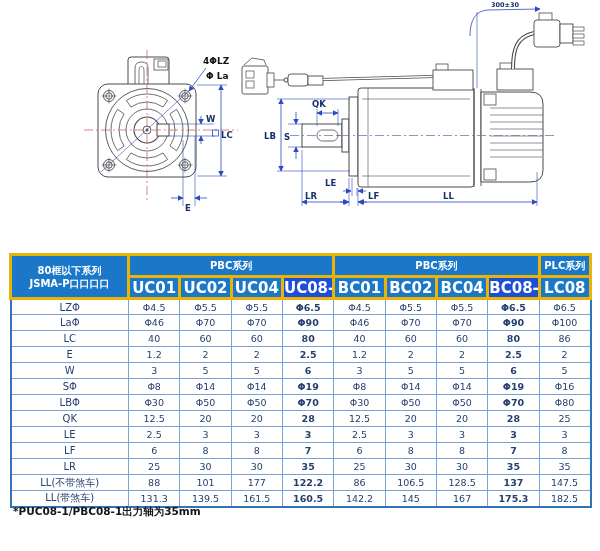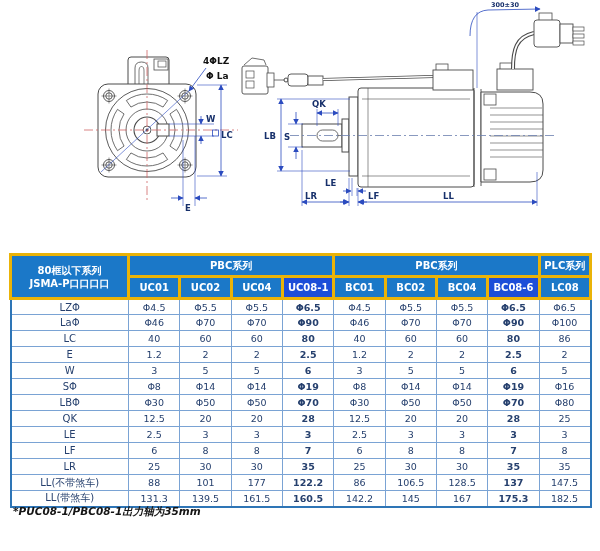--- a/index.html
+++ b/index.html
@@ -11,27 +11,27 @@
   .notelbl{font-size:9px;font-weight:bold;fill:#111;}
   .cablelbl{font-size:6.5px;font-weight:bold;fill:#17306b;}
 
   .table-wrap{position:absolute;left:9px;top:253px;width:583px;}
   table{border-collapse:collapse;table-layout:fixed;width:100%;border:2px solid #2e75b6;}
   th,td{border:1px solid #7aa3d4;padding:0;text-align:center;vertical-align:middle;
         color:#26406e;font-size:9.5px;overflow:hidden;white-space:nowrap;}
   thead th{background:#1b78c8;color:#fff;border:3px solid #eab308;}
   thead th.dark{background:#1d4ed8;}
   tr.group-row th{height:19px;font-size:10px;font-weight:bold;}
-  tr.model-row th{height:19px;font-size:10px;font-weight:bold;}
+  tr.model-row th{height:19px;font-size:15px;font-weight:bold;}
   th.corner{font-size:9.5px;font-weight:bold;line-height:13px;}
   tbody tr{height:16px;}
   tbody th{font-weight:normal;background:#fff;color:#26406e;font-size:10px;}
   td.hl{font-weight:bold;}
   .footnotes{position:absolute;left:13px;top:504px;font-size:10.5px;font-weight:600;
-             color:#151515;line-height:14.5px;font-style:italic;}
+             color:#151515;line-height:14.5px;}
 </style>
 </head>
 <body>
 
 <div id="stage">
 
   <svg class="drawing" width="600" height="250" viewBox="0 0 600 250">
     <defs>
       <marker id="arr" viewBox="0 0 10 10" refX="9" refY="5" markerWidth="7" markerHeight="7" orient="auto-start-reverse">
         <path d="M0,0 L10,5 L0,10 Z" fill="#2b4bbf"></path>

